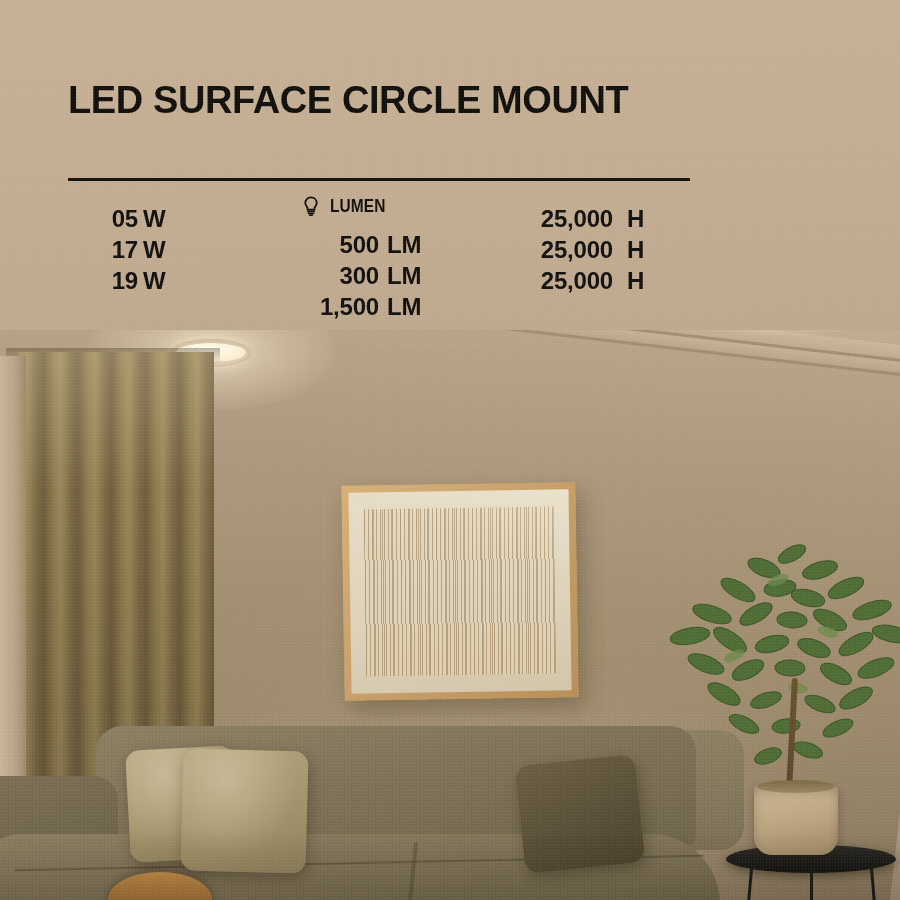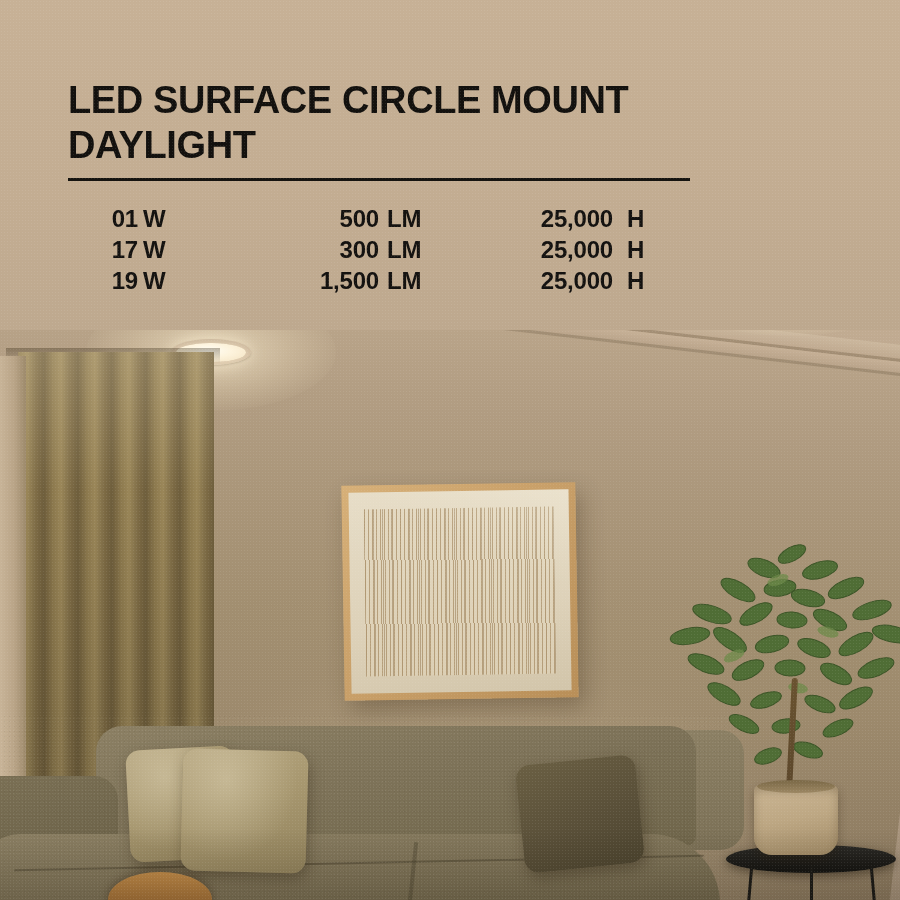--- a/index.html
+++ b/index.html
@@ -518,44 +518,54 @@
     </div>
 
     <div class="wood-table"></div>
     <div class="floor-shadow"></div>
   </div>
 
   <div class="spec-band">
 
     <div class="title-block">
       <div class="title-line">LED SURFACE CIRCLE MOUNT</div>
-      <div class="title-line">DAYLIGHT</div>
     </div>
     <div class="title-rule"></div>
 
     <div class="spec-cols">
 
       <div class="spec-col c-watt">
         <div class="rows">
           <div class="srow">
-            <span class="num">01</span>
+            <span class="num">05</span>
             <span class="unit">W</span>
           </div>
           <div class="srow">
             <span class="num">17</span>
             <span class="unit">W</span>
           </div>
           <div class="srow">
             <span class="num">19</span>
             <span class="unit">W</span>
           </div>
         </div>
       </div>
 
       <div class="spec-col c-lumen">
+        <div class="col-head">
+          <span class="ico">
+            <svg width="22" height="22" viewBox="0 0 22 22">
+              <path d="M11 2.4 C7.5 2.4 5.3 5.0 5.3 8.0 C5.3 10.2 6.6 11.6 7.5 12.8 L7.5 14.6 L14.5 14.6 L14.5 12.8 C15.4 11.6 16.7 10.2 16.7 8.0 C16.7 5.0 14.5 2.4 11 2.4 Z" fill="none" stroke="#14120f" stroke-width="1.8" stroke-linejoin="round"></path>
+              <line x1="7.7" y1="16.4" x2="14.3" y2="16.4" stroke="#14120f" stroke-width="1.7" stroke-linecap="round"></line>
+              <line x1="8.6" y1="18.4" x2="13.4" y2="18.4" stroke="#14120f" stroke-width="1.7" stroke-linecap="round"></line>
+              <line x1="9.8" y1="20.1" x2="12.2" y2="20.1" stroke="#14120f" stroke-width="1.7" stroke-linecap="round"></line>
+            </svg>
+          </span>
+          <span class="htxt">LUMEN</span>
+        </div>
         <div class="rows">
           <div class="srow">
             <span class="num">500</span>
             <span class="unit">LM</span>
           </div>
           <div class="srow">
             <span class="num">300</span>
             <span class="unit">LM</span>
           </div>
           <div class="srow">

